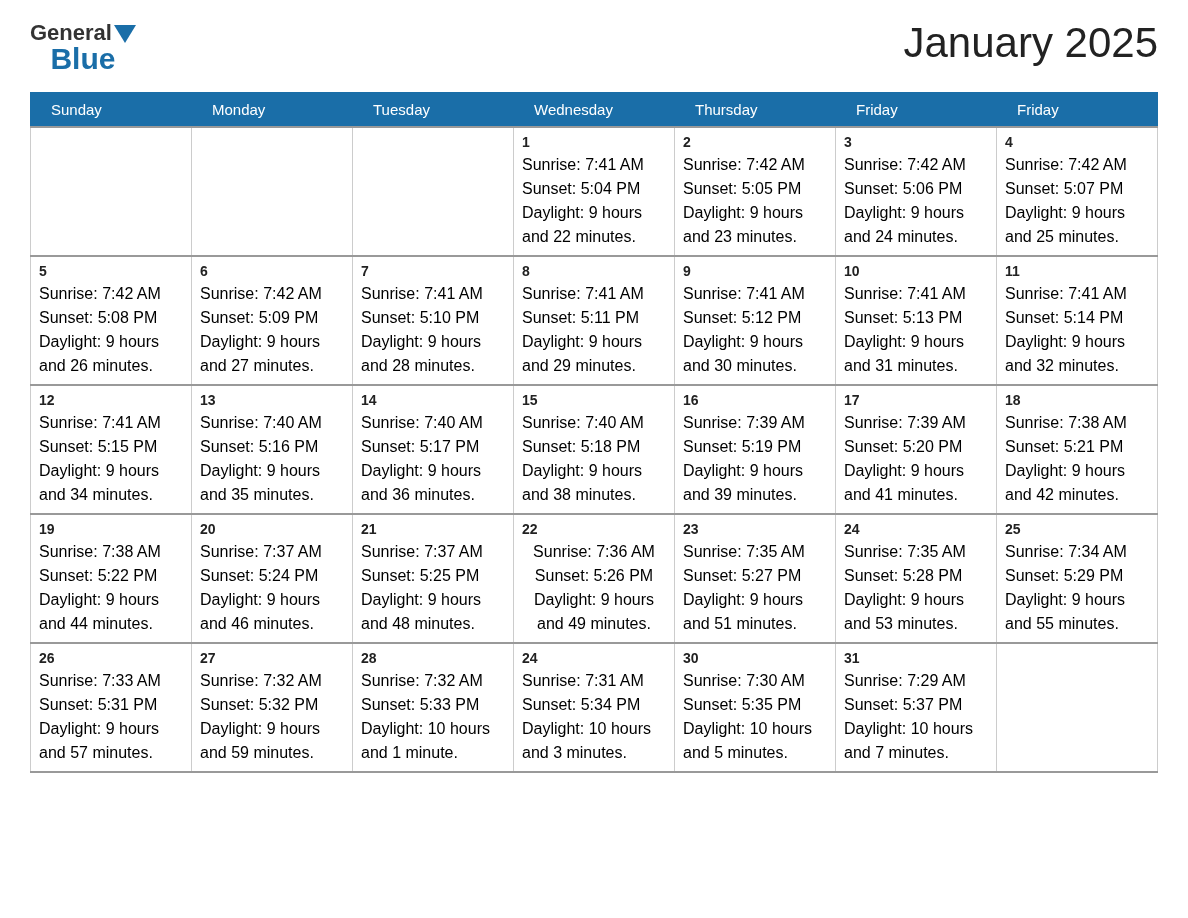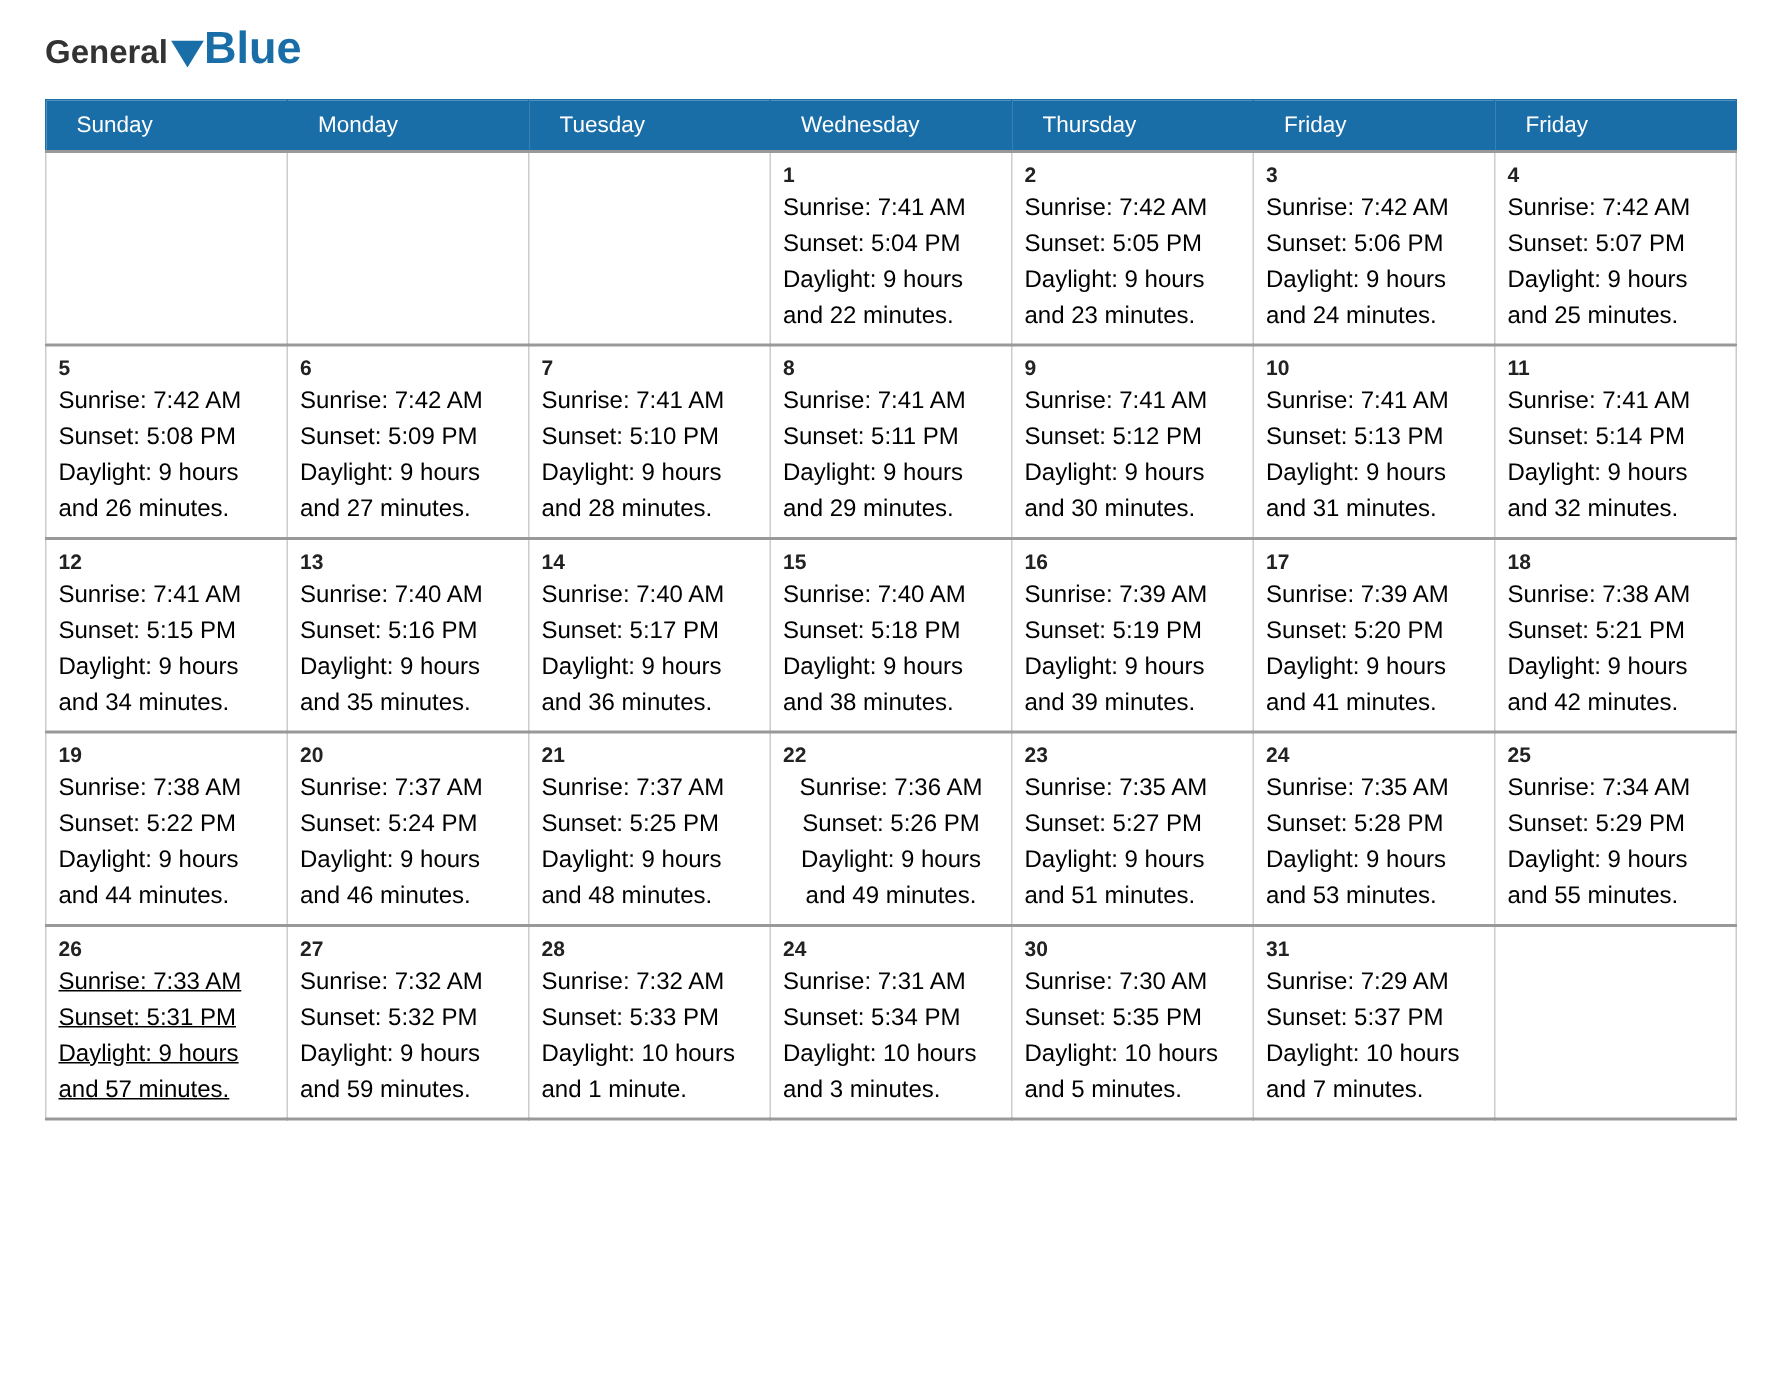--- a/index.html
+++ b/index.html
@@ -21,21 +21,22 @@
       font-weight: bold;
       color: #333;
     }
     .logo-text-blue {
       font-size: 30px;
       font-weight: bold;
       color: #1a6ea8;
     }
     .logo-wrapper {
       display: flex;
-      flex-direction: row;
+      flex-direction: column;
+      text-align: center;
     }
     .logo-top-row {
       display: flex;
       align-items: center;
     }
     .title-section {
       text-align: right;
     }
     .title-section h1 {
       font-size: 42px;
@@ -97,20 +98,21 @@
   <div class="logo-wrapper">
     <div class="logo-top-row">
       <span class="logo-text-general">General</span>
       <svg width="22" height="18" viewBox="0 0 22 18" style="margin-left:2px; margin-top:2px;">
         <polygon points="11,18 0,0 22,0" fill="#1a6ea8"></polygon>
       </svg>
     </div>
     <span class="logo-text-blue" style="margin-top:-4px;">Blue</span>
   </div>
   <div class="title-section">
+    <h1>January 2025</h1>
   </div>
 </div>
 
 <table class="calendar">
   <thead>
     <tr>
     <th>Sunday</th>
         <th>Monday</th>
         <th>Tuesday</th>
         <th>Wednesday</th>
@@ -302,21 +304,21 @@
           <span class="day-number">25</span>
           <div class="day-info" style="white-space: pre-line;">Sunrise: 7:34 AM
 Sunset: 5:29 PM
 Daylight: 9 hours
 and 55 minutes.</div>
         </td>
       </tr>
       <tr>
         <td>
           <span class="day-number">26</span>
-          <div class="day-info" style="white-space: pre-line; text-decoration: underline;">Sunrise: 7:33 AM
+          <div class="day-info" style="white-space: pre-line;">Sunrise: 7:33 AM
 Sunset: 5:31 PM
 Daylight: 9 hours
 and 57 minutes.</div>
         </td>
         <td>
           <span class="day-number">27</span>
           <div class="day-info" style="white-space: pre-line;">Sunrise: 7:32 AM
 Sunset: 5:32 PM
 Daylight: 9 hours
 and 59 minutes.</div>

